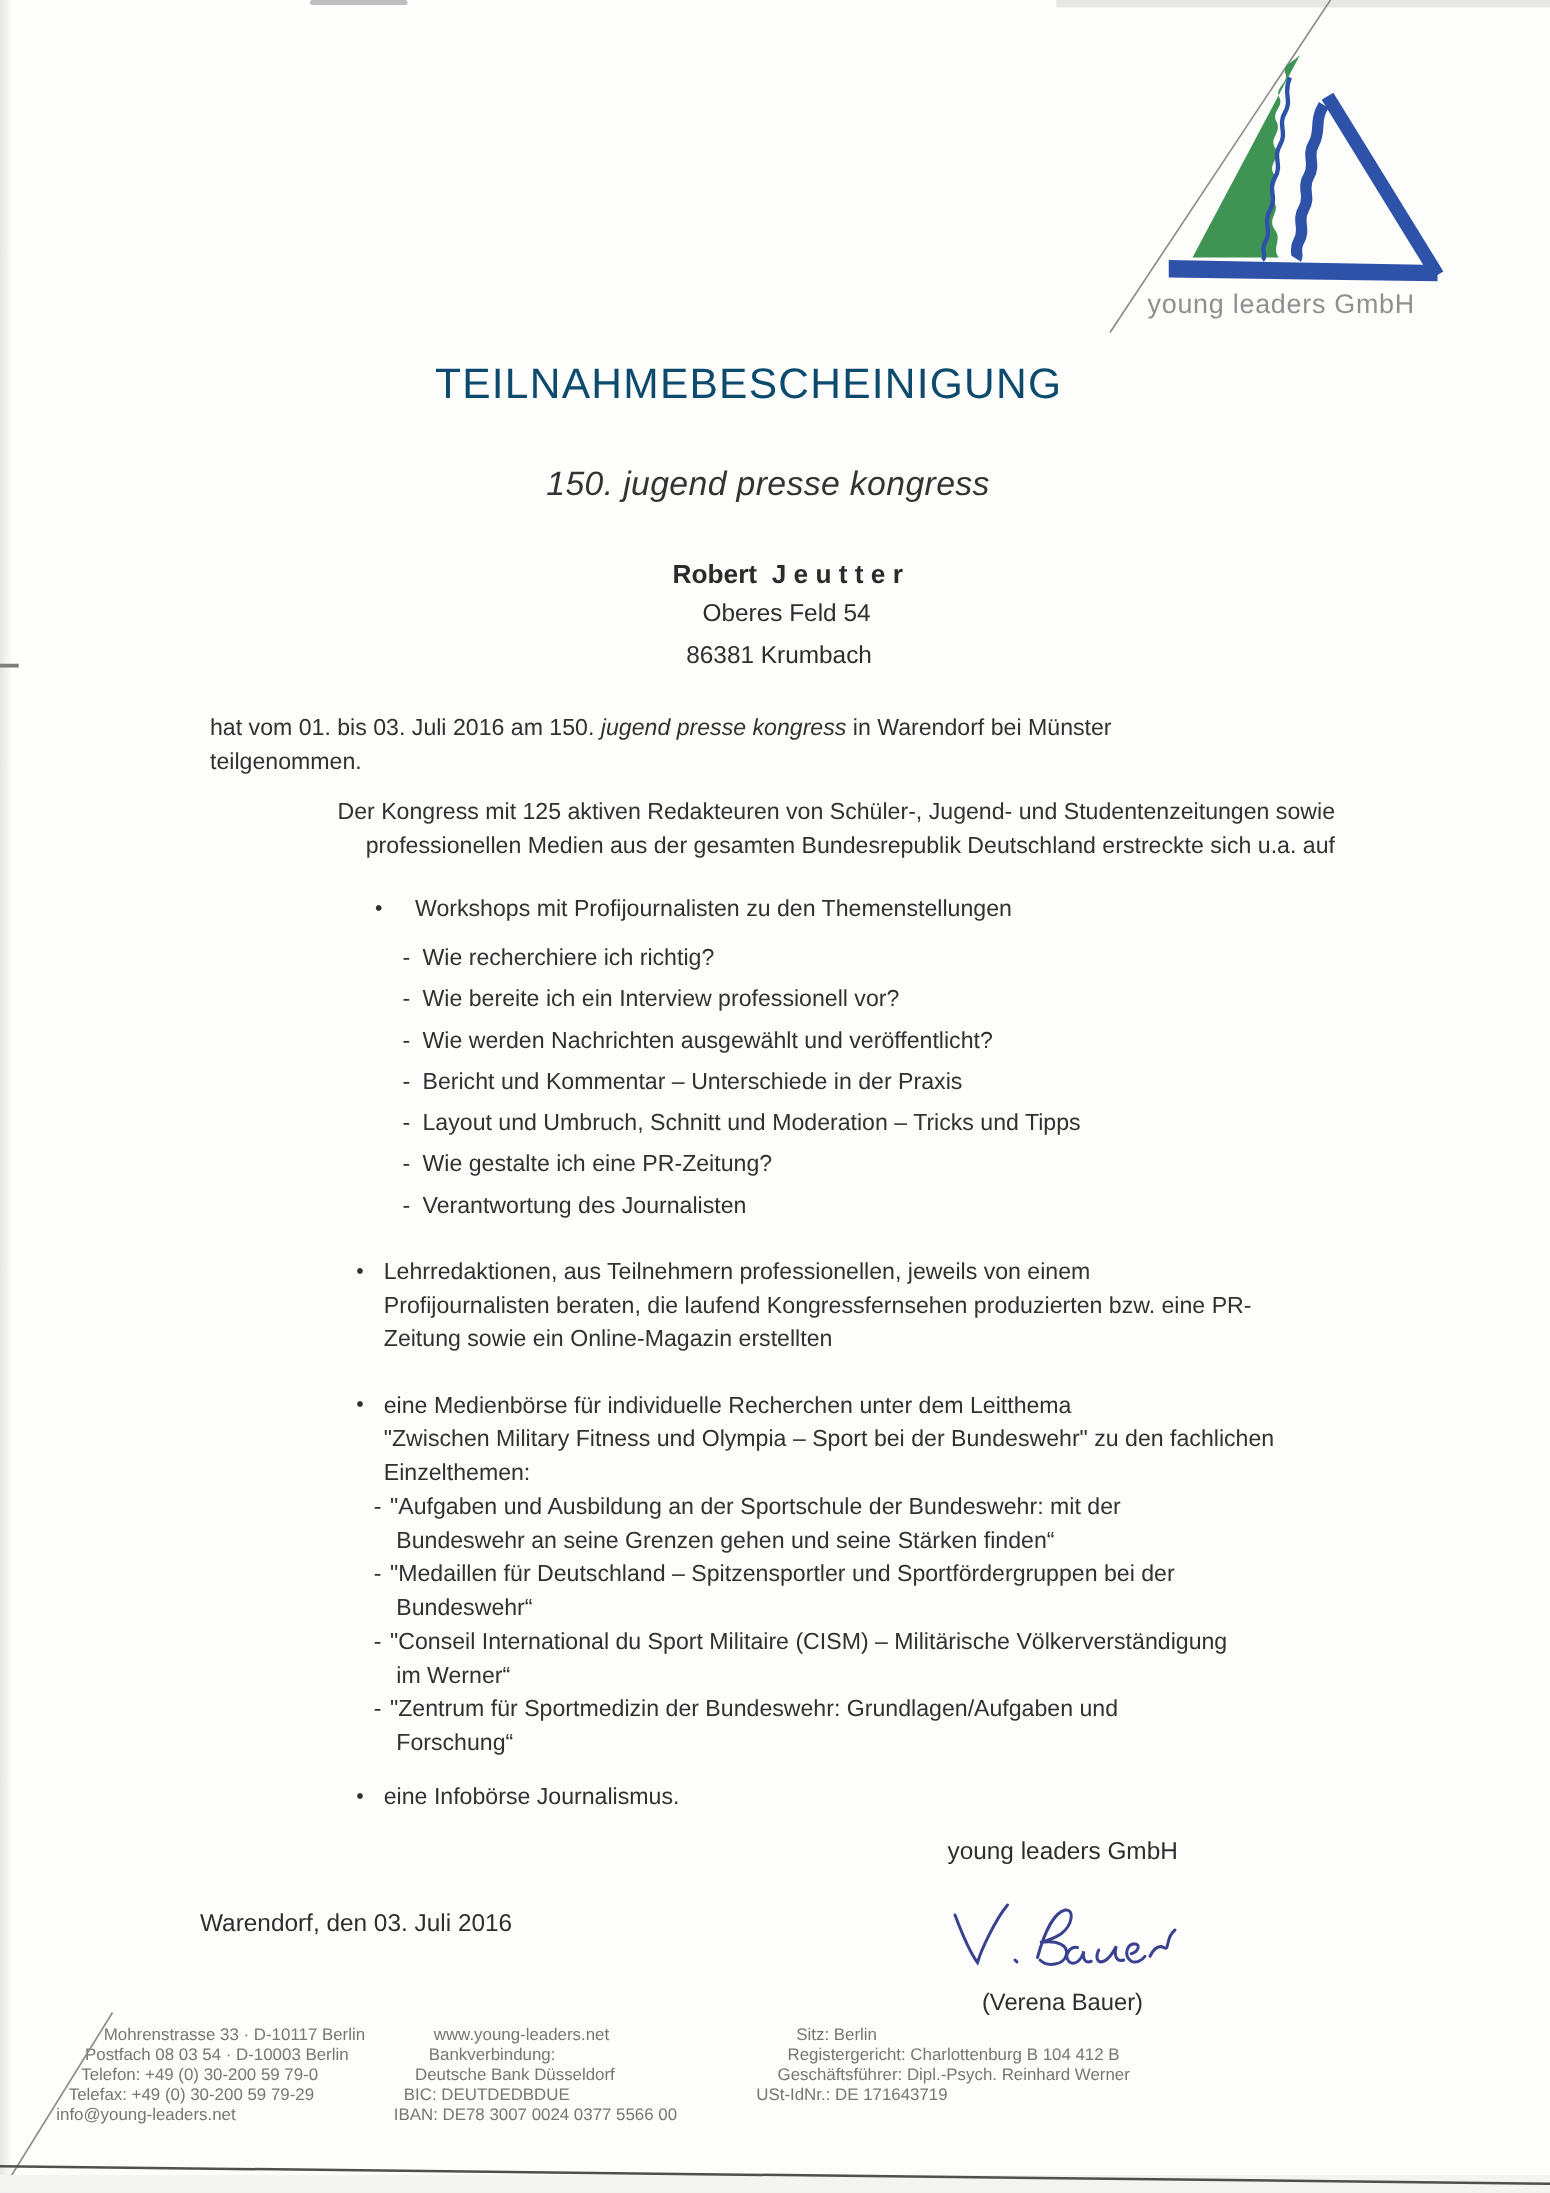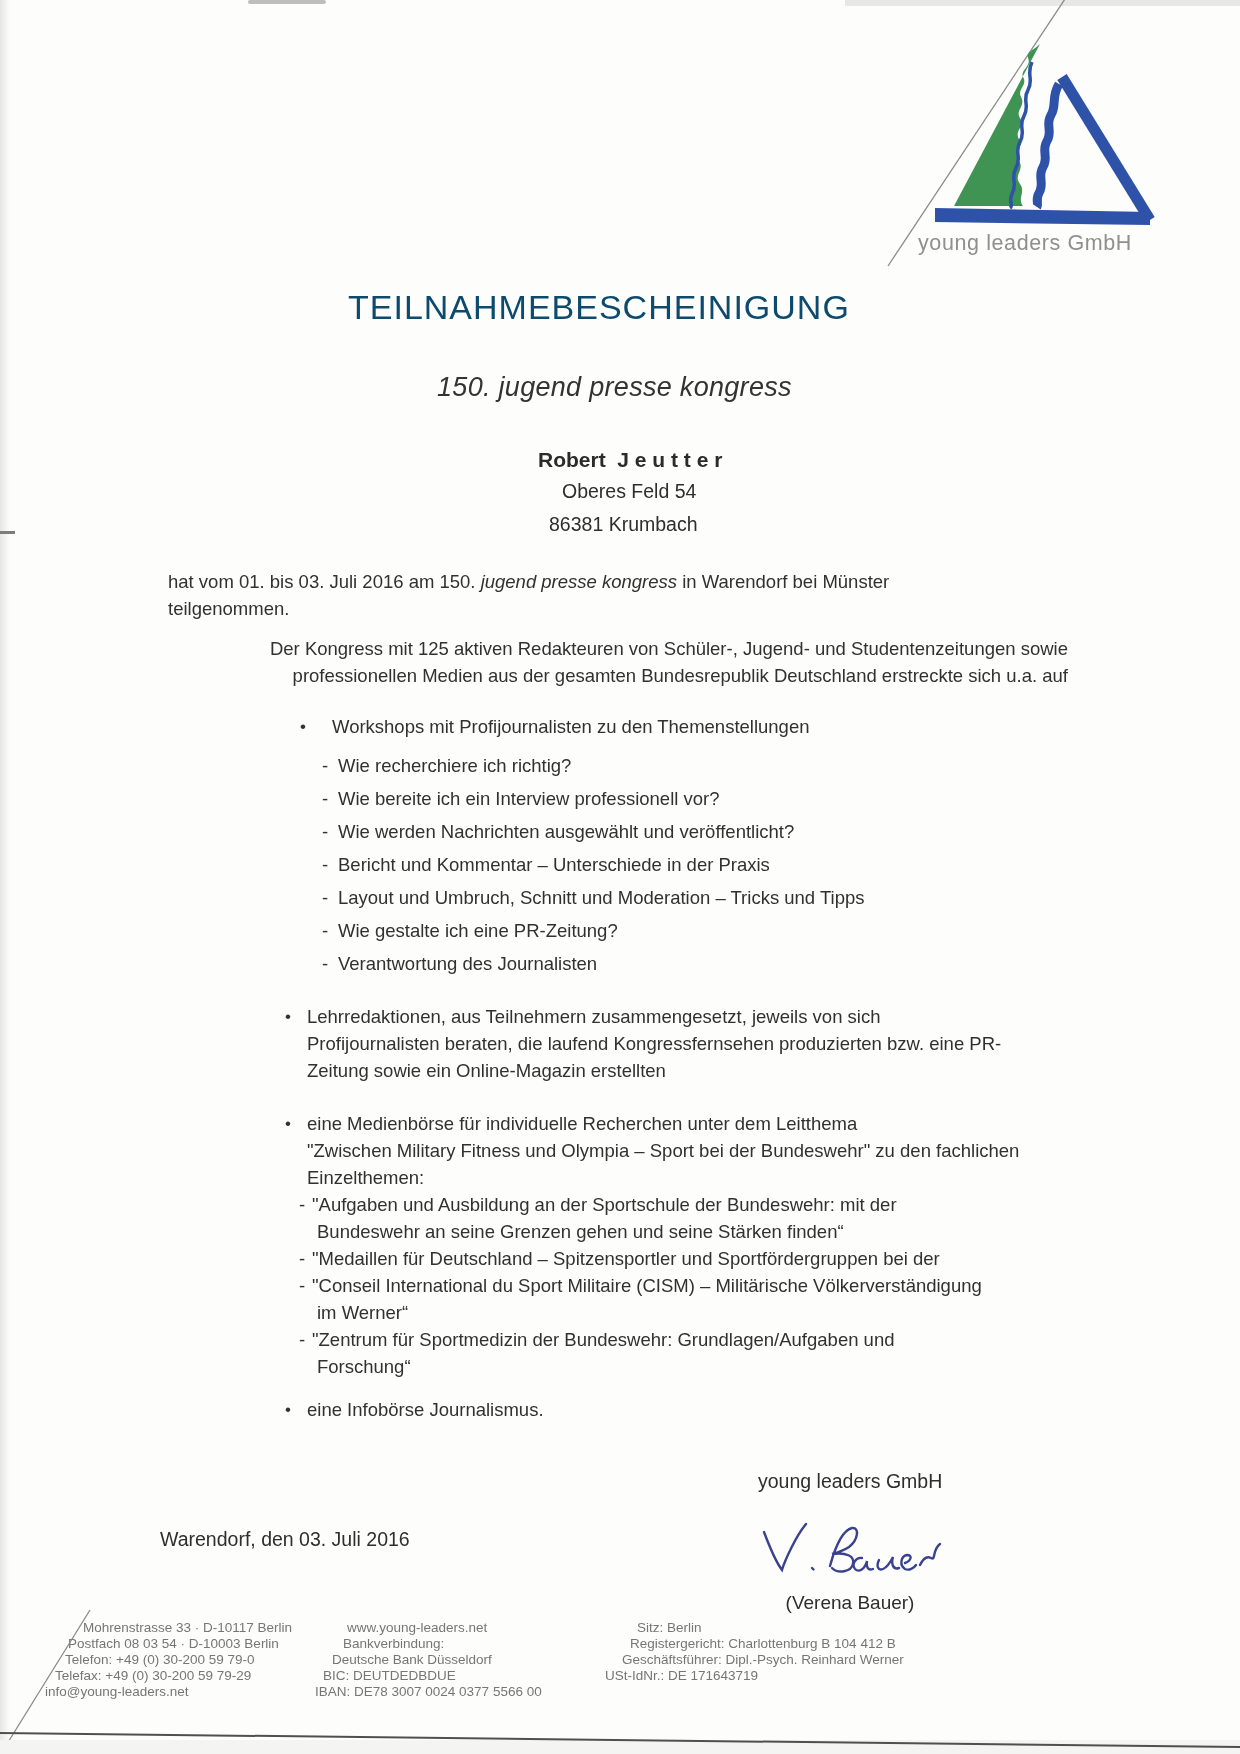--- a/index.html
+++ b/index.html
@@ -183,21 +183,21 @@
               <span class="dash">-</span>
               <div class="stext">
                 <div class="bline">Verantwortung des Journalisten</div>
               </div>
             </div>
           </div>
         </div>
         <div class="bullet bn m-b2">
           <span class="bdot">•</span>
           <div class="btext">
-            <div class="bline">Lehrredaktionen, aus Teilnehmern zusammengesetzt, jeweils von sich</div>
+            <div class="bline">Lehrredaktionen, aus Teilnehmern professionellen, jeweils von einem</div>
             <div class="bline">Profijournalisten beraten, die laufend Kongressfernsehen produzierten bzw. eine PR-</div>
             <div class="bline">Zeitung sowie ein Online-Magazin erstellten</div>
           </div>
         </div>
         <div class="bullet bn m-b3">
           <span class="bdot">•</span>
           <div class="btext">
             <div class="bline">eine Medienbörse für individuelle Recherchen unter dem Leitthema</div>
             <div class="bline">"Zwischen Military Fitness und Olympia – Sport bei der Bundeswehr" zu den fachlichen</div>
             <div class="bline">Einzelthemen:</div>
@@ -207,20 +207,21 @@
               <span class="dash">-</span>
               <div class="stext">
                 <div class="bline">"Aufgaben und Ausbildung an der Sportschule der Bundeswehr: mit der</div>
                 <div class="bline">Bundeswehr an seine Grenzen gehen und seine Stärken finden“</div>
               </div>
             </div>
             <div class="sub">
               <span class="dash">-</span>
               <div class="stext">
                 <div class="bline">"Medaillen für Deutschland – Spitzensportler und Sportfördergruppen bei der</div>
+                <div class="bline">Bundeswehr“</div>
               </div>
             </div>
             <div class="sub">
               <span class="dash">-</span>
               <div class="stext">
                 <div class="bline">"Conseil International du Sport Militaire (CISM) – Militärische Völkerverständigung</div>
                 <div class="bline">im Werner“</div>
               </div>
             </div>
             <div class="sub">

